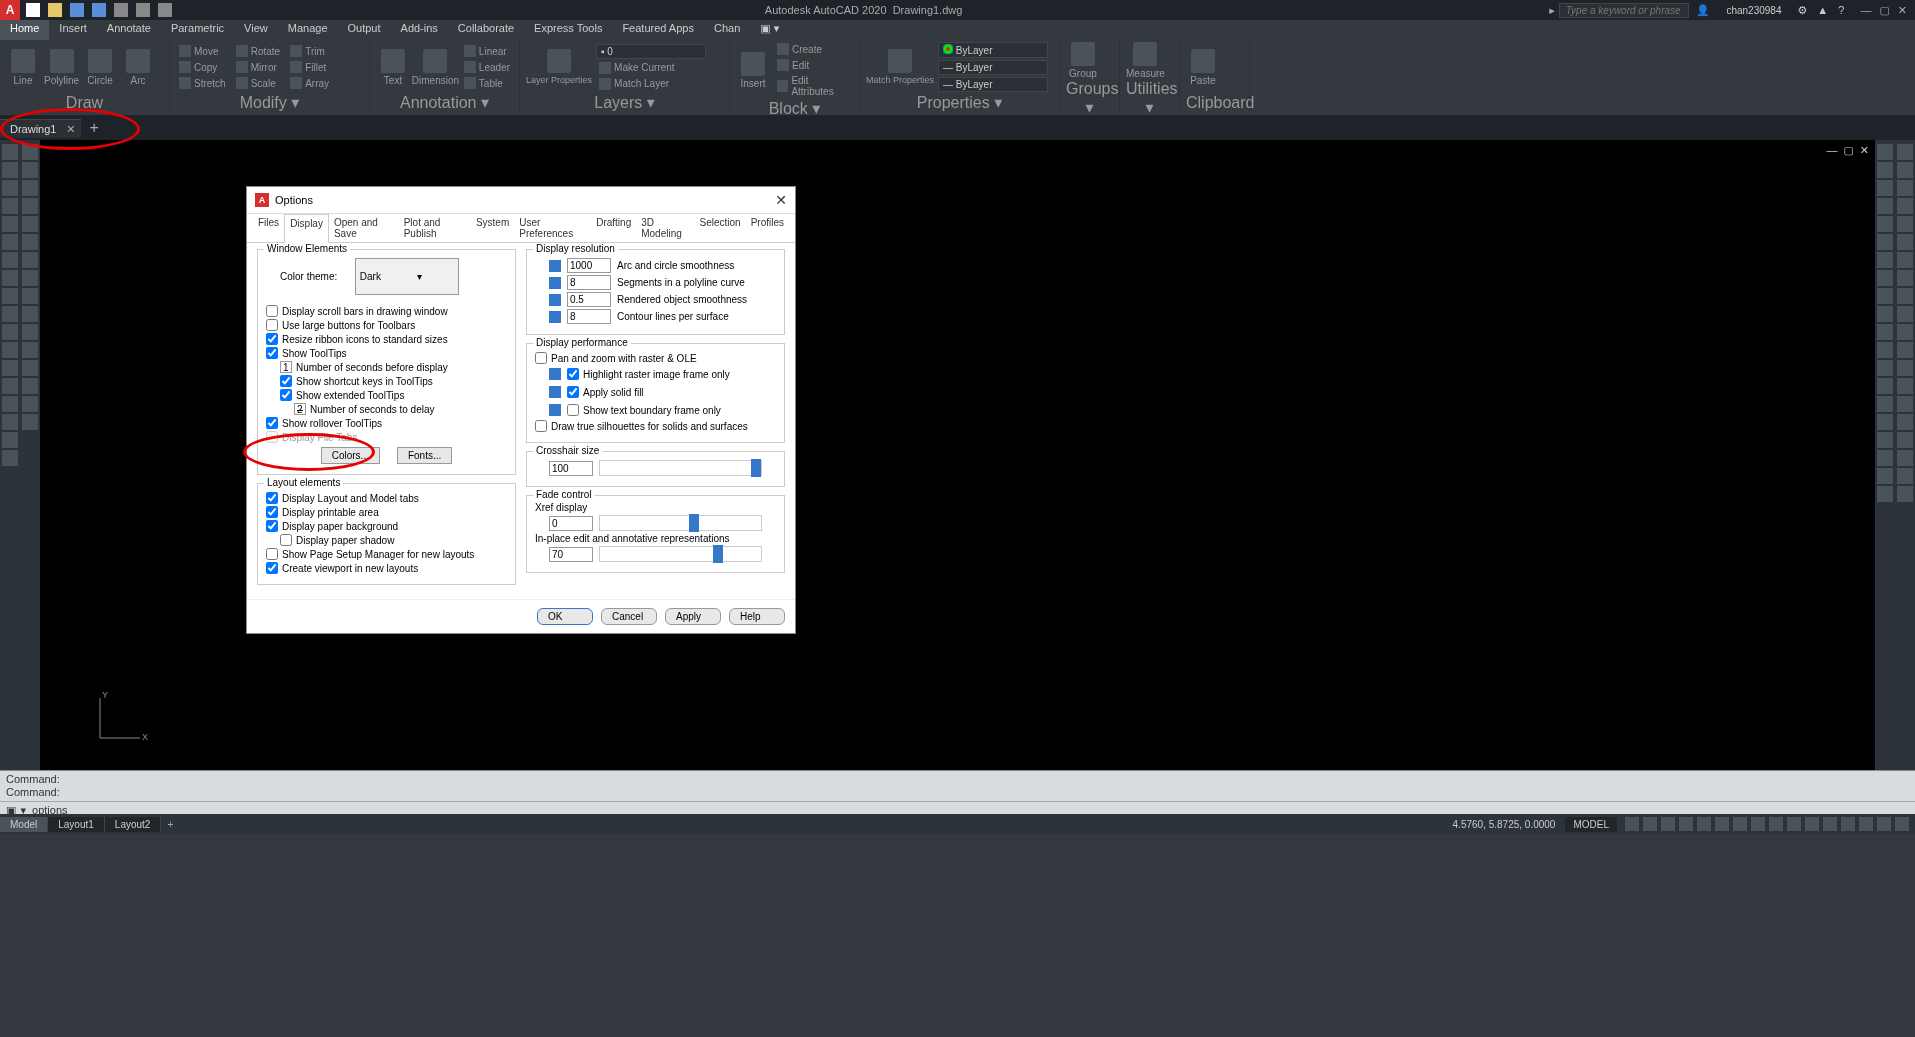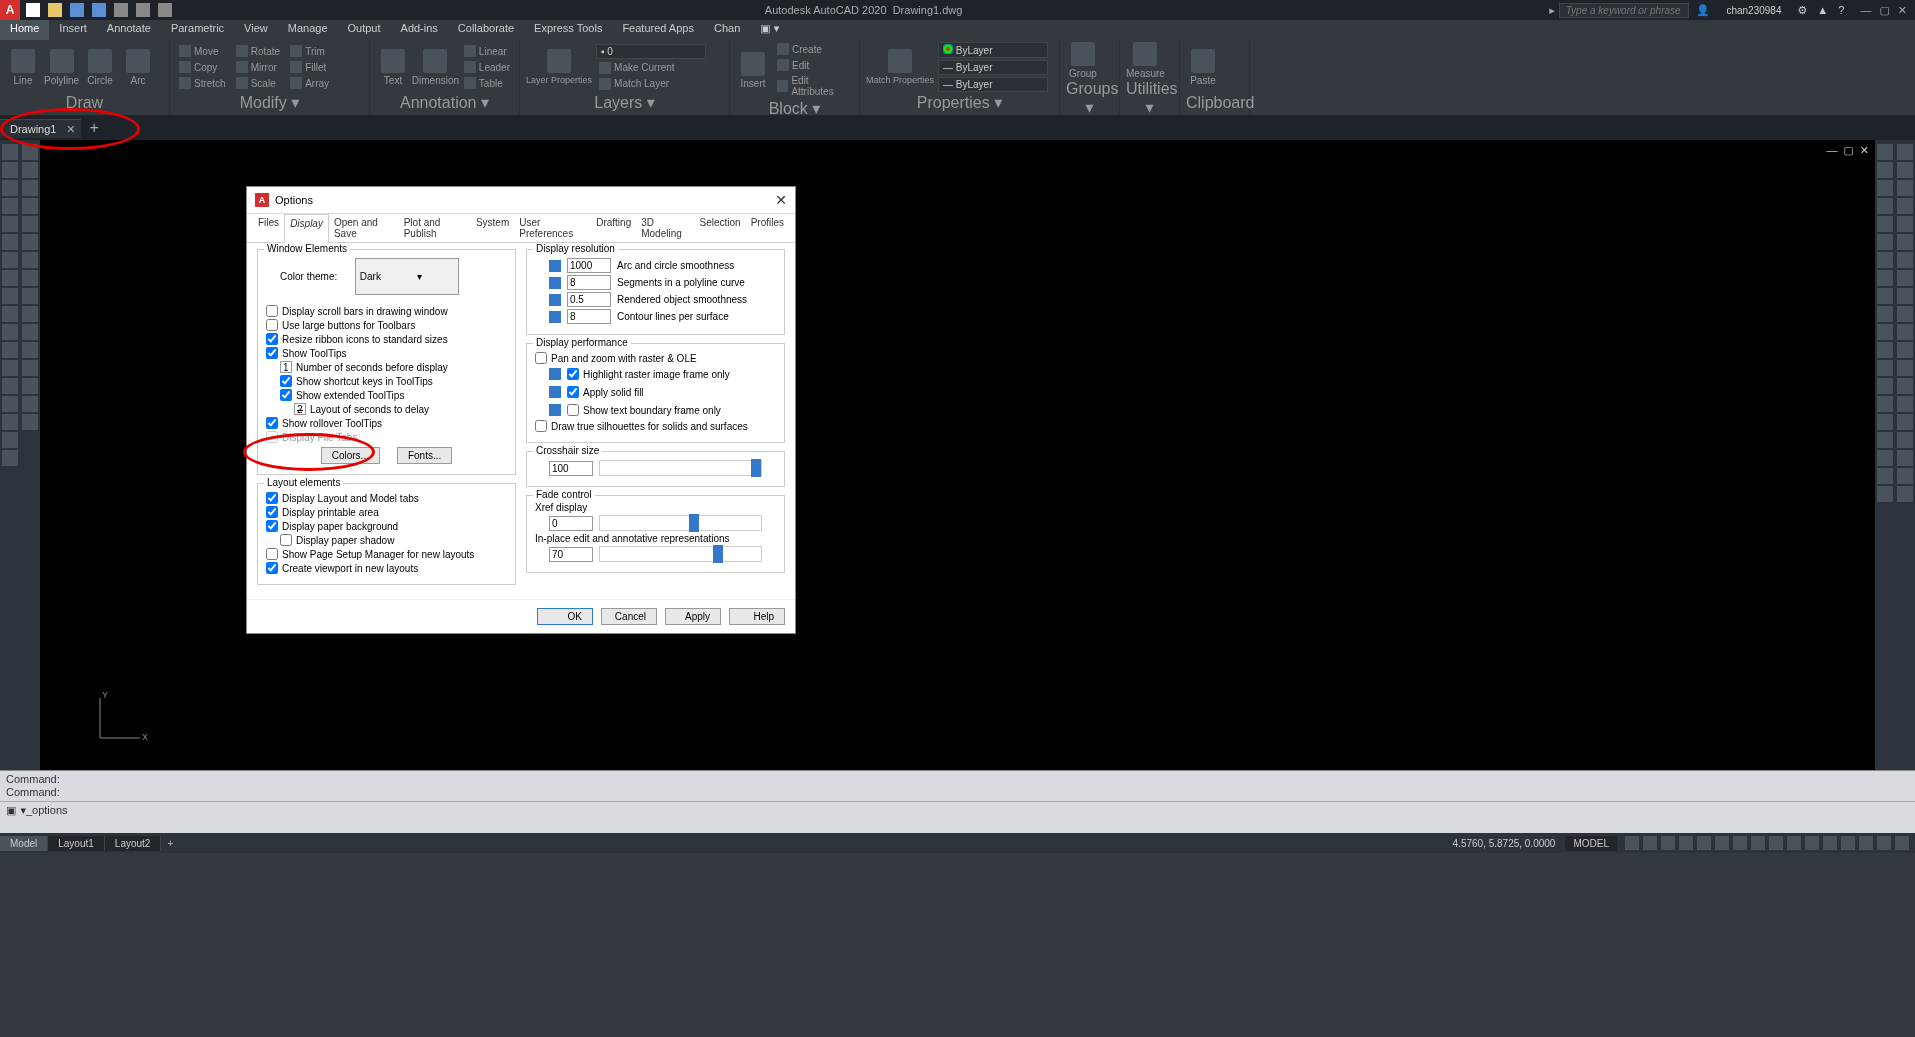--- a/index.html
+++ b/index.html
@@ -45,21 +45,21 @@
 .left-toolbar { width: 20px; background: #2d333a; display: flex; flex-direction: column; gap: 2px; padding-top: 4px; }
 .left-toolbar2 { width: 20px; background: #2d333a; display: flex; flex-direction: column; gap: 2px; padding-top: 4px; }
 .tool-icon { width: 16px; height: 16px; background: #4a525a; margin: 0 auto; cursor: pointer; }
 .canvas { flex: 1; background: #000; position: relative; }
 .ucs { position: absolute; left: 50px; bottom: 20px; color: #888; font-size: 10px; }
 .canvas-ctrls { position: absolute; right: 6px; top: 4px; display: flex; gap: 6px; color: #ccc; font-size: 11px; }
 .right-toolbar { width: 20px; background: #2d333a; display: flex; flex-direction: column; gap: 2px; padding-top: 4px; }
 .right-toolbar2 { width: 20px; background: #2d333a; display: flex; flex-direction: column; gap: 2px; padding-top: 4px; }
 
 
-.cmdarea { height: 63px; background: #d8dce0; border-top: 1px solid #888; font-family: Consolas, monospace; font-size: 11px; color: #333; }
+.cmdarea { height: 44px; background: #d8dce0; border-top: 1px solid #888; font-family: Consolas, monospace; font-size: 11px; color: #333; }
 .cmdhist { padding: 2px 6px; line-height: 13px; }
 .cmdinput { background: #d8dce0; border-top: 1px solid #aaa; padding: 2px 6px; display: flex; align-items: center; gap: 4px; font-size: 11px; font-family: Consolas, monospace; }
 
 
 .statusbar { height: 20px; background: #2d333a; display: flex; align-items: center; font-size: 10px; color: #ccc; }
 .statusbar .tabs { display: flex; }
 .statusbar .stab { padding: 2px 10px; background: #22262a; border-right: 1px solid #444; cursor: pointer; }
 .statusbar .stab.active { background: #4a525a; }
 .statusbar .plus { padding: 0 6px; color: #aaa; cursor: pointer; }
 .statusbar .spacer { flex: 1; }
@@ -71,36 +71,36 @@
 
 .dialog { position: absolute; left: 246px; top: 186px; width: 550px; background: #fff; border: 1px solid #888; box-shadow: 3px 3px 10px rgba(0,0,0,0.3); color: #000; font-size: 11px; z-index: 10; }
 .dialog-title { padding: 5px 8px; display: flex; align-items: center; justify-content: space-between; border-bottom: 1px solid #ddd; }
 .dialog-title .left { display: flex; align-items: center; gap: 6px; }
 .dialog-title .logo2 { width: 14px; height: 14px; background: #d32f2f; color: #fff; font-size: 9px; font-weight: bold; display: flex; align-items: center; justify-content: center; }
 .dialog-title .close { cursor: pointer; font-size: 14px; color: #333; }
 .dialog-info { padding: 4px 10px; font-size: 10px; display: flex; }
 .dialog-info .col1 { width: 290px; }
 .dialog-tabs { display: flex; border-bottom: 1px solid #ccc; padding: 0 6px; font-size: 10px; }
 .dialog-tabs .dtab { padding: 3px 5px; cursor: pointer; color: #333; }
-.dialog-tabs .dtab.active { background: #fff; border: 1px solid #ccc; border-bottom: 1px solid #fff; margin-bottom: -1px; font-style: italic; }
+.dialog-tabs .dtab.active { background: #fff; border: 1px solid #ccc; border-bottom: 1px solid #fff; margin-bottom: -1px; }
 .dialog-body { padding: 6px 10px; display: flex; gap: 10px; font-size: 10px; }
 .dcol { flex: 1; }
 .fieldset { border: 1px solid #ccc; padding: 6px 8px 8px; margin-bottom: 8px; position: relative; }
 .fieldset .legend { position: absolute; top: -7px; left: 6px; background: #fff; padding: 0 3px; font-size: 10px; }
 .chk { display: flex; align-items: center; gap: 4px; margin: 2px 0; font-size: 10px; }
 .chk input { width: 12px; height: 12px; }
 .chk.indent1 { margin-left: 14px; }
 .chk.indent2 { margin-left: 28px; }
 .numin { width: 44px; border: 1px solid #999; padding: 1px 2px; font-size: 10px; }
 .row { display: flex; align-items: center; gap: 6px; margin: 2px 14px; }
 .row .blk { width: 12px; height: 12px; background: #3478c9; display: inline-block; }
 .combo { border: 1px solid #999; padding: 12px 4px; width: 104px; background: #f0f0f0; font-size: 10px; }
 .btn { border: 1px solid #999; background: #e8e8e8; padding: 2px 10px; font-size: 10px; cursor: pointer; }
 .dialog-btns { padding: 8px 10px; display: flex; justify-content: flex-end; gap: 8px; border-top: 1px solid #eee; }
-.dialog-btns .btn { min-width: 56px; text-align: right; }
+.dialog-btns .btn { min-width: 56px; text-align: left; border-radius: 6px; }
 .dialog-btns .btn.primary { border: 1px solid #3478c9; }
 .slider { position: relative; height: 16px; background: #fff; border: 1px solid #ccc; flex: 1; }
 .slider .thumb { position: absolute; width: 10px; height: 18px; background: #3478c9; top: -2px; }
 .red-ellipse2 { position: absolute; left: -4px; top: 246px; width: 132px; height: 38px; border: 3px solid #e60000; border-radius: 50%; pointer-events: none; z-index: 15; }
 </style>
 </head>
 <body>
 
 <div class="titlebar">
   <div class="logo">A</div>
@@ -532,21 +532,21 @@
         <label class="chk indent1">
             <input type="checkbox" checked="" style="">
             <span>Show shortcut keys in ToolTips</span>
           </label>
         <label class="chk indent1">
             <input type="checkbox" checked="" style="">
             <span>Show extended ToolTips</span>
           </label>
         <div class="chk indent2">
             <input class="numin" style="text-decoration: line-through;" value="2.000">
-            <span>Layout of seconds to delay</span>
+            <span>Number of seconds to delay</span>
           </div>
         <label class="chk">
             <input type="checkbox" checked="" style="">
             <span>Show rollover ToolTips</span>
           </label>
         <label class="chk">
             <input type="checkbox" disabled="" style="">
             <span style="color:#999">Display File Tabs</span>
           </label>
         <div class="row" style="justify-content:center;gap:17px;margin-top:4px">

